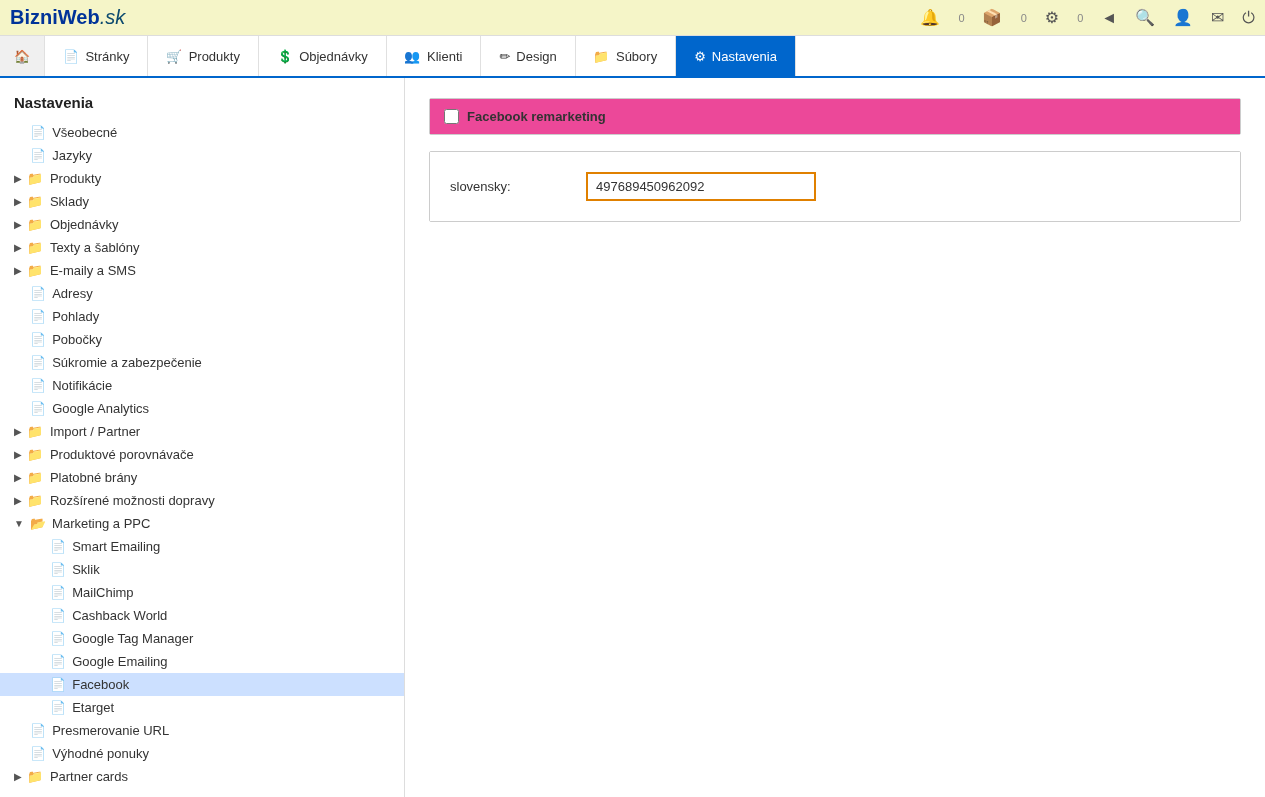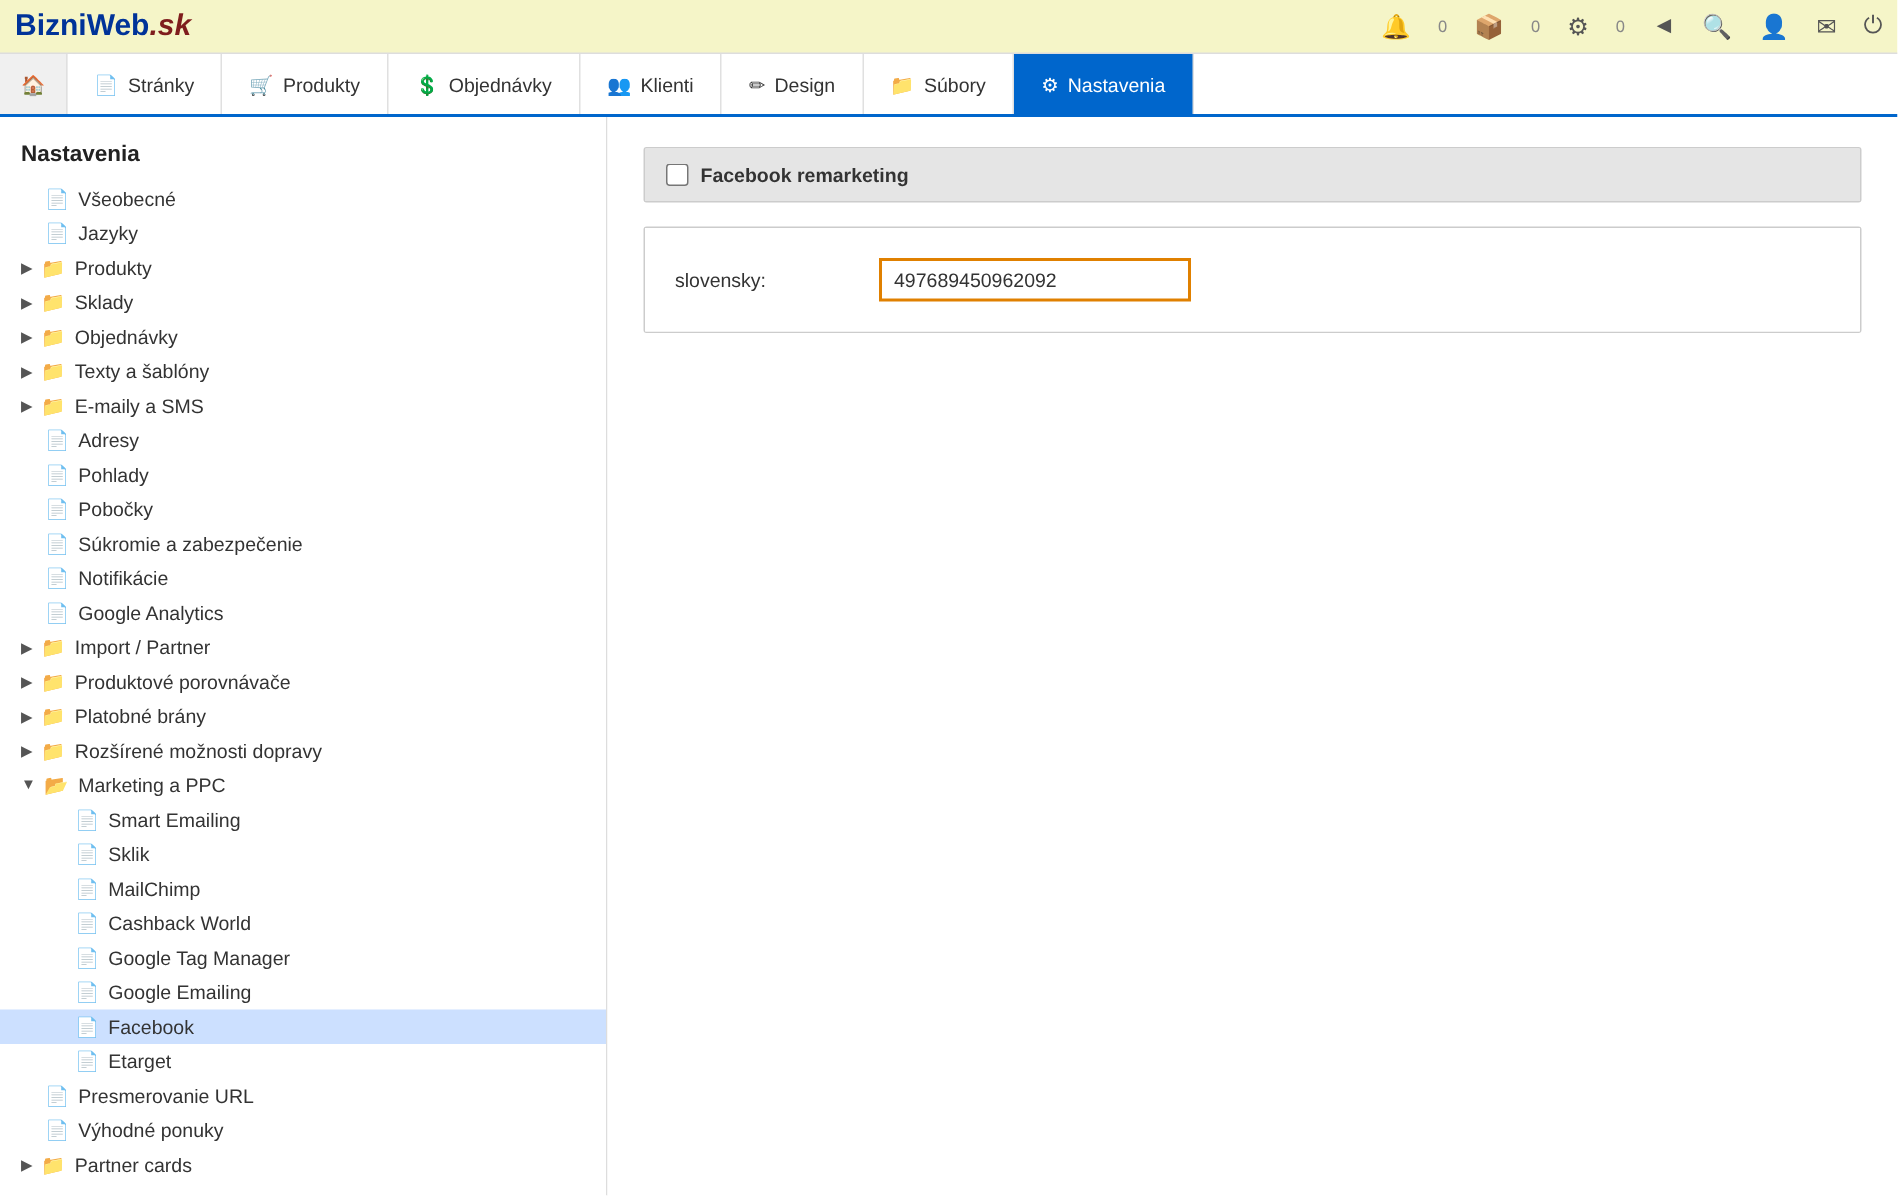--- a/index.html
+++ b/index.html
@@ -86,21 +86,21 @@
       font-weight: bold;
       color: #333;
       margin-bottom: 20px;
     }
     .section-box {
       border: 1px solid #ccc;
       margin-bottom: 16px;
       border-radius: 2px;
     }
     .section-header {
-      background: #e5e5e5;
+      background: #ec4899;
       padding: 10px 14px;
       font-size: 13px;
       display: flex;
       align-items: center;
       gap: 8px;
     }
     .section-header.with-checkbox {
       font-weight: bold;
     }
     .section-body {
@@ -115,36 +115,36 @@
     }
     .field-label {
       width: 120px;
       color: #333;
       font-size: 13px;
     }
     .field-input {
       border: 2px solid #e08000;
       padding: 5px 8px;
       font-size: 13px;
-      width: 208px;
+      width: 230px;
       outline: none;
       color: #333;
     }
     .checkbox-input {
       width: 15px;
       height: 15px;
       cursor: pointer;
     }
   </style>
 </head>
 <body>
 
 <div class="top-bar">
   <div class="logo">
-    <span style="color:#003399;font-weight:bold;">BizniWeb</span><span style="color:#7f1d1d;font-weight:bold;font-style:italic;">.sk</span>
+    <span style="color:#003399;font-weight:bold;">BizniWeb</span><span style="color:#0c4a6e;font-weight:normal;font-style:italic;">.sk</span>
   </div>
   <div class="top-bar-right">
     <span class="tb-icon">🔔</span>
       <span style="font-size:11px;color:#888">0</span>
     <span class="tb-icon">📦</span>
       <span style="font-size:11px;color:#888">0</span>
     <span class="tb-icon">⚙</span>
       <span style="font-size:11px;color:#888">0</span>
     <span class="tb-icon">◄</span>
     <span class="tb-icon">🔍</span>

